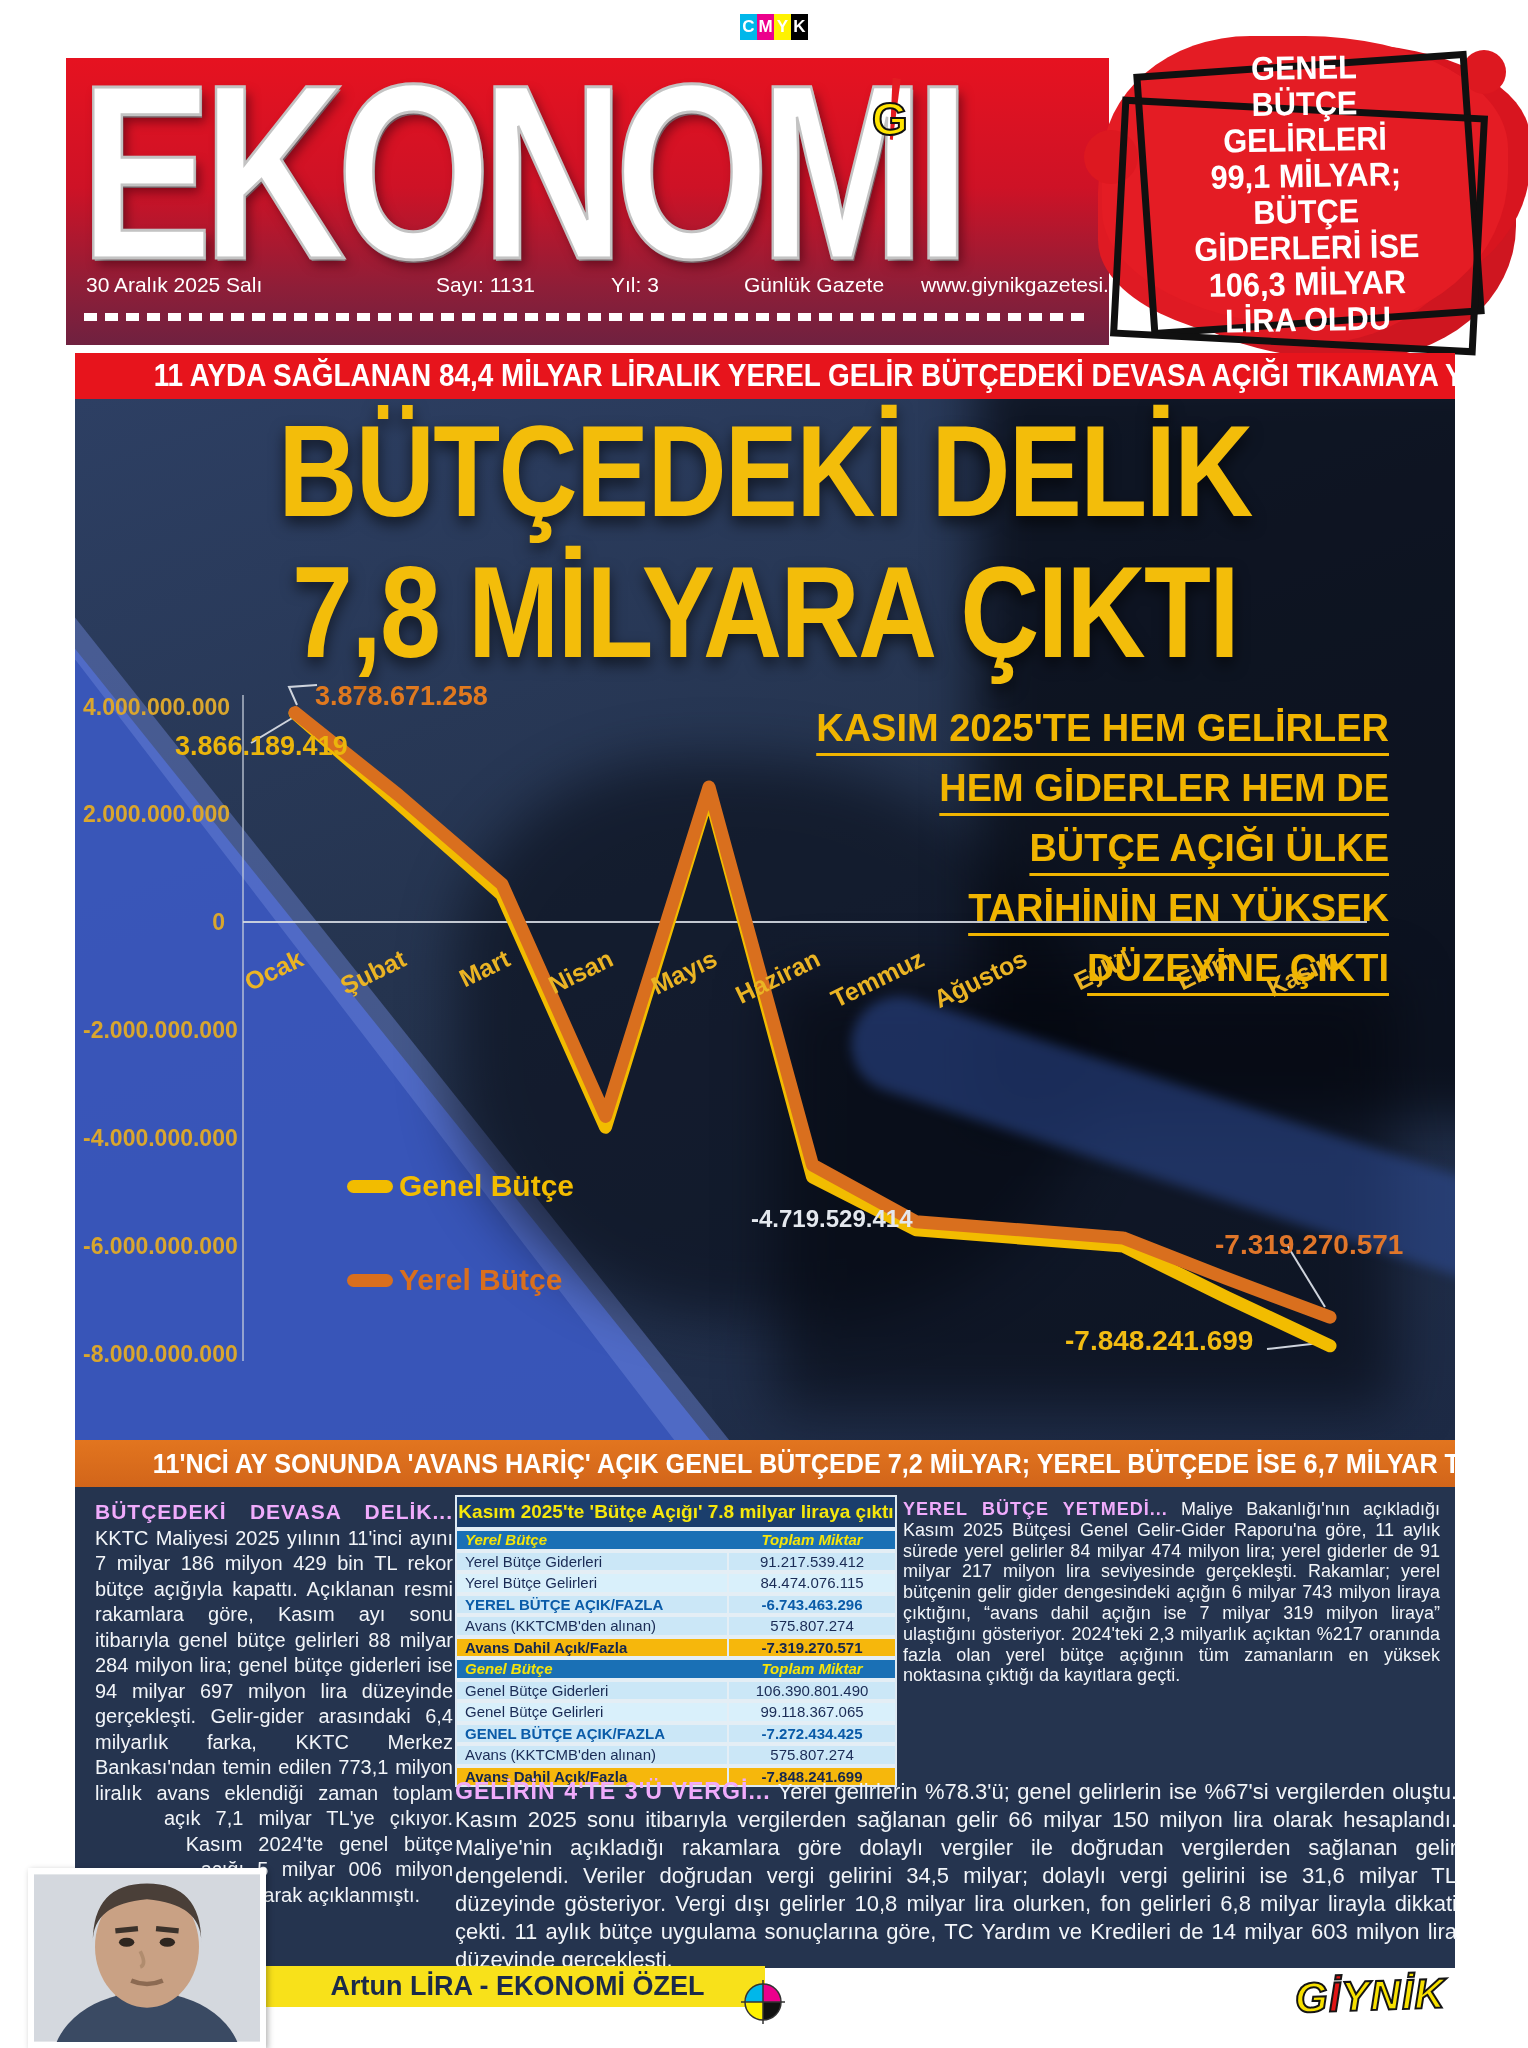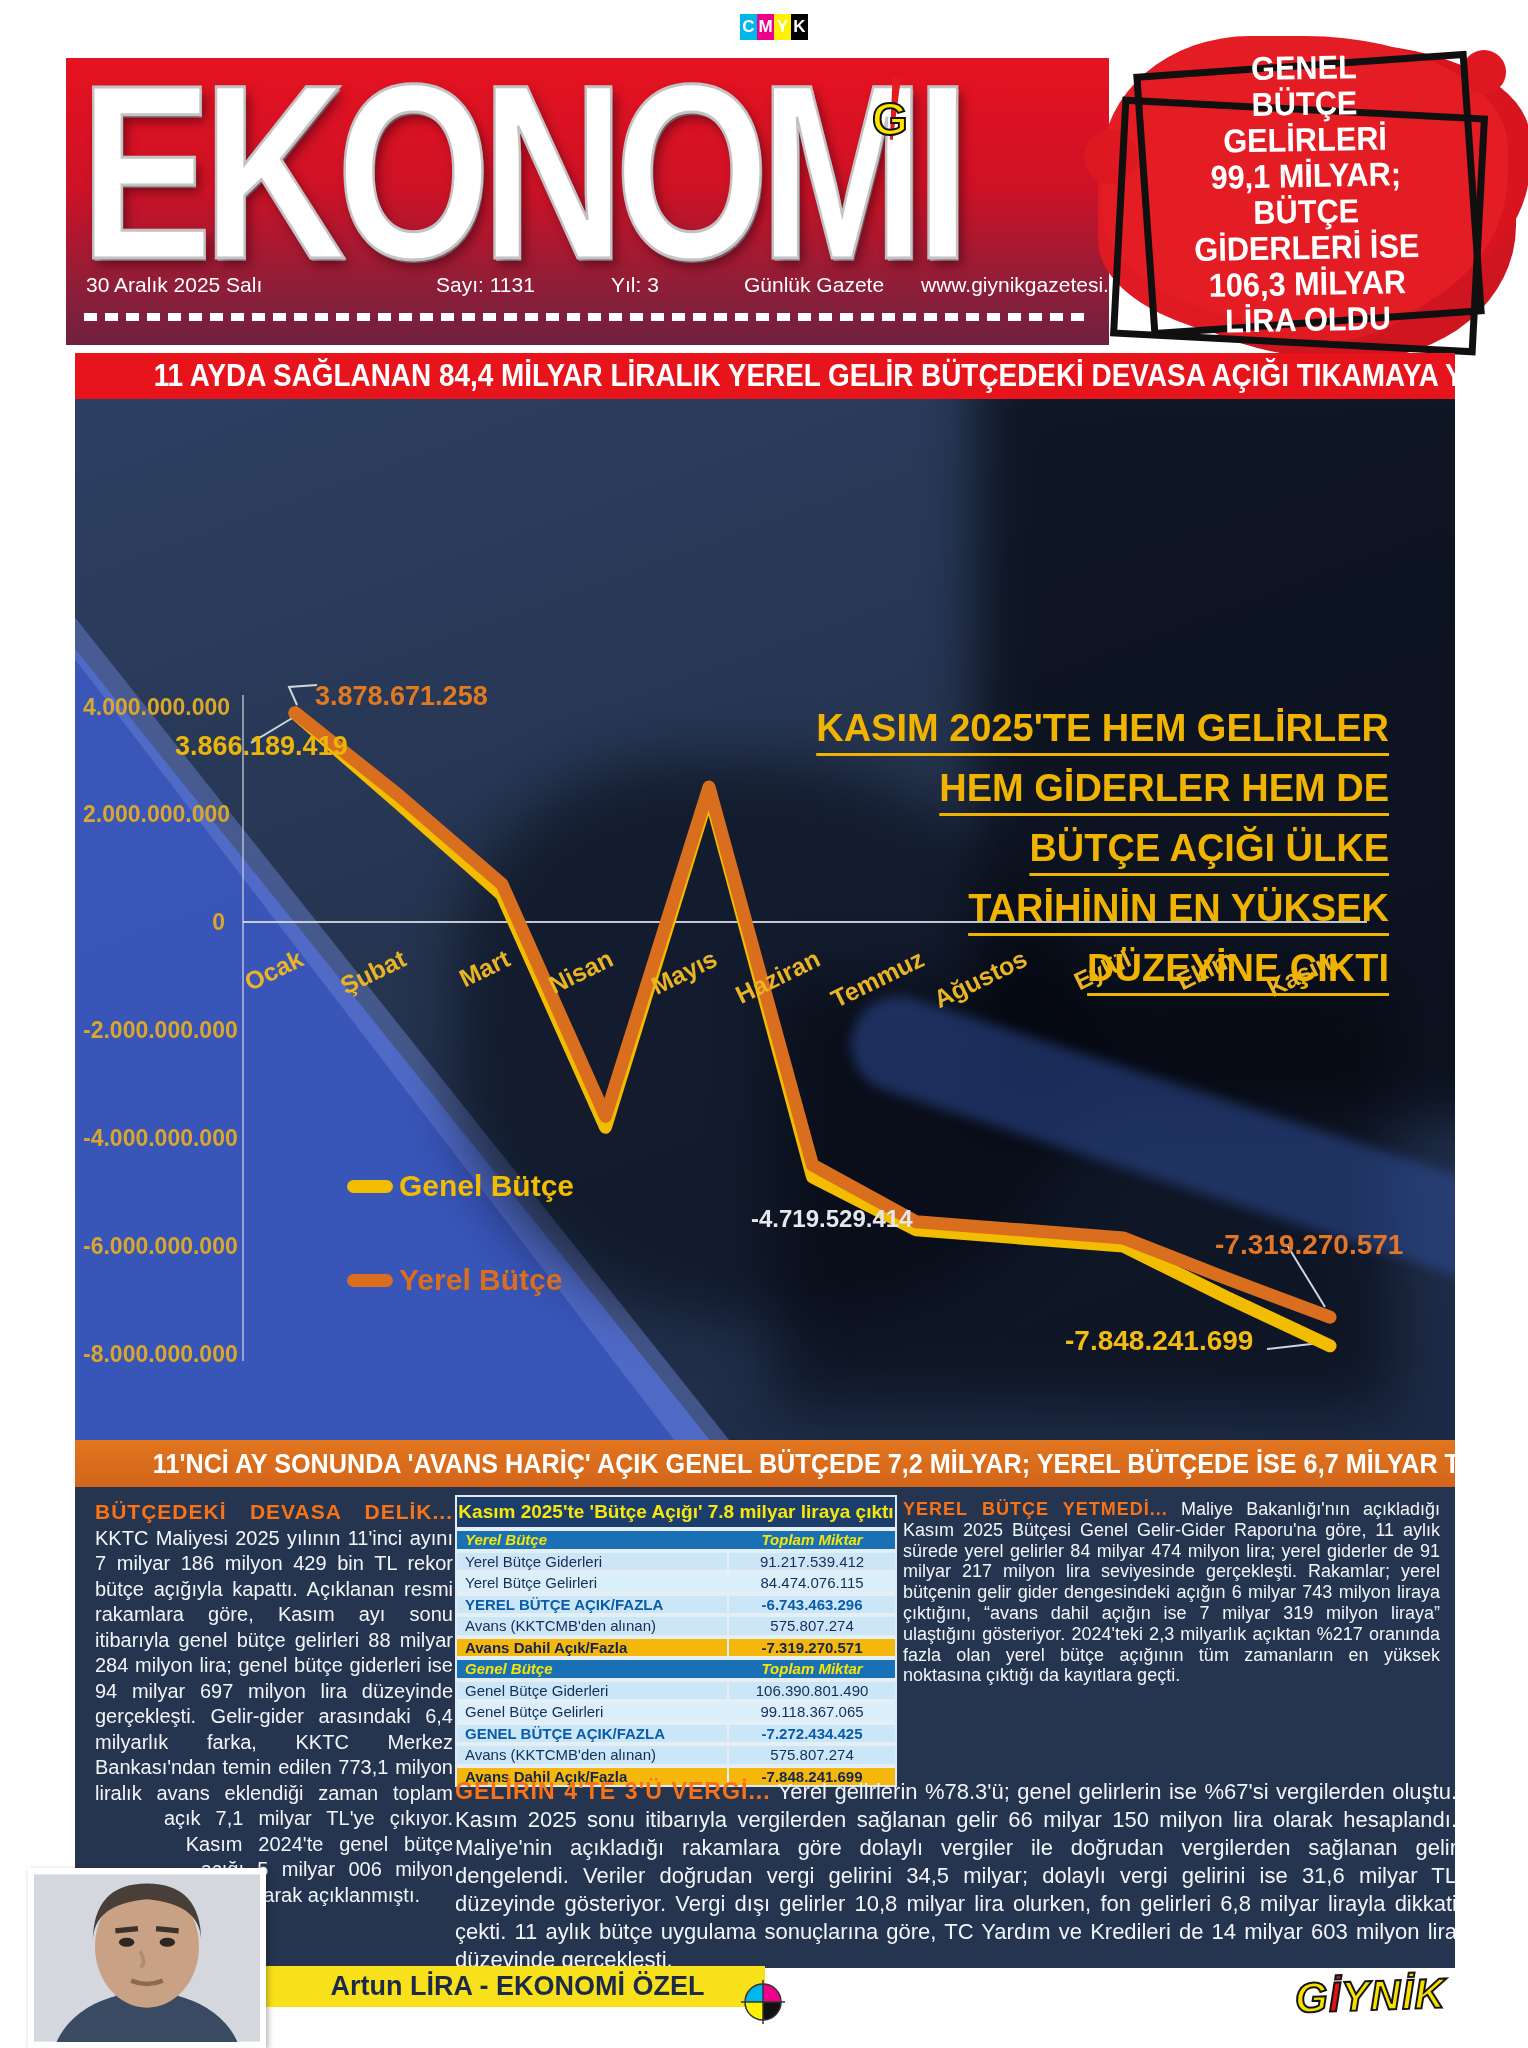--- a/index.html
+++ b/index.html
@@ -71,21 +71,21 @@
   .y-tick{position:absolute;left:8px;width:142px;text-align:right;color:#d9a62e;font-weight:bold;font-size:23px;}
   .month-label{position:absolute;width:105px;text-align:right;color:#ebb424;font-weight:bold;font-size:25px;
     transform:rotate(-26deg);transform-origin:right top;top:545px;}
   .chart-note{position:absolute;font-weight:bold;white-space:nowrap;}
   .legend-row{position:absolute;left:272px;display:flex;align-items:center;font-weight:bold;font-size:30px;}
   .legend-swatch{width:46px;height:13px;border-radius:7px;margin-right:6px;}
 
   
   #bottom-section{left:75px;top:1487px;width:1380px;height:481px;background:#25344f;}
   .article{position:absolute;color:#f2f5f9;text-align:justify;}
-  .article .lead{color:#f97316;font-weight:bold;letter-spacing:1px;}
+  .article .lead{color:#f0abfc;font-weight:bold;letter-spacing:1px;}
   #art-left{left:20px;top:12px;width:358px;font-size:20px;line-height:25.5px;}
   #art-right{left:828px;top:12px;width:537px;font-size:18px;line-height:20.8px;}
   #art-bottom{left:380px;top:290px;width:1002px;font-size:22px;line-height:28px;}
   #art-bottom .lead,#art-left .lead{font-size:1.05em;}
   .photo-wrap-spacer{float:left;width:120px;height:126px;margin:4px 8px 0 -6px;
     shape-outside:polygon(0 0,18% 0,72% 55%,100% 100%,0 100%);}
 
   
   #budget-table{left:380px;top:8px;width:438px;background:#e4eef5;border:2px solid #dfeaf3;
     display:flex;flex-direction:column;gap:4px;}
@@ -209,20 +209,24 @@
 
     <div class="legend-row" style="top:770px;color:#f2bc00">
       <div class="legend-swatch" style="background:#f2bc00"></div>
       <span>Genel Bütçe</span>
     </div>
     <div class="legend-row" style="top:864px;color:#d96f1e">
       <div class="legend-swatch" style="background:#d96f1e"></div>
       <span>Yerel Bütçe</span>
     </div>
 
+    <div id="headline" class="abs">
+      <span class="hl-line">BÜTÇEDEKİ DELİK</span>
+      <span class="hl-line">7,8 MİLYARA ÇIKTI</span>
+    </div>
 
     <div id="subheadline" class="abs preline">KASIM 2025'TE HEM GELİRLER
 HEM GİDERLER HEM DE
 BÜTÇE AÇIĞI ÜLKE
 TARİHİNİN EN YÜKSEK
 DÜZEYİNE ÇIKTI</div>
   </div>
 
   <div id="mid-banner" class="abs banner">
     <span class="banner-inner">11'NCİ AY SONUNDA 'AVANS HARİÇ' AÇIK GENEL BÜTÇEDE 7,2 MİLYAR; YEREL BÜTÇEDE İSE 6,7 MİLYAR TL OLDU</span>

